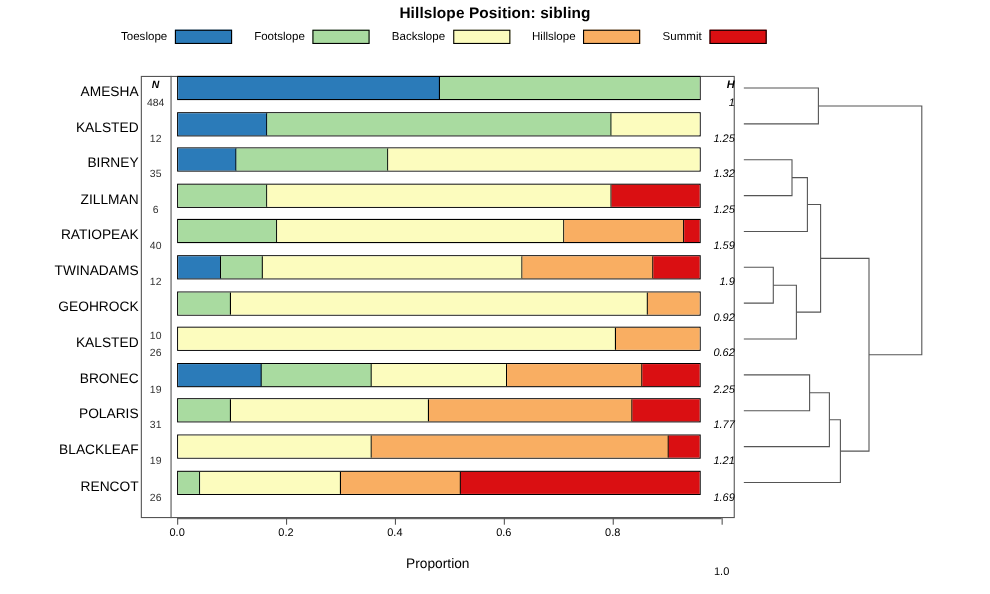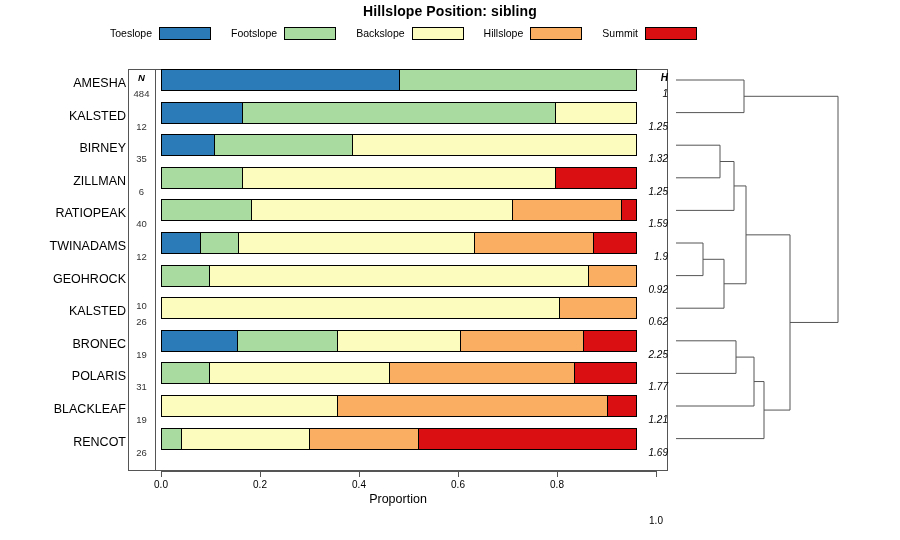--- a/index.html
+++ b/index.html
@@ -67,21 +67,21 @@
   .seg:last-child{border-right:none;}
   
   #xaxis{position:absolute;left:128px;top:471px;width:540px;height:14px;}
   #xaxis-line{position:absolute;left:33px;top:0;height:1px;width:495px;background:#555;}
   .xtick{position:absolute;top:0;width:1px;height:6px;background:#555;}
   .xticklabel{
     position:absolute;top:8px;width:40px;margin-left:-20px;
     text-align:center;font-size:10px;
   }
   #xaxis-title{
-    position:absolute;left:128px;top:492px;width:540px;text-align:center;
+    position:absolute;left:128px;top:505px;width:540px;text-align:center;
     font-size:12.5px;
   }
   
   #dendro{position:absolute;left:676px;top:69px;width:224px;height:402px;}
   #dendro svg{display:block;}
 </style>
 </head>
 <body>
 
 <div id="chart-title">Hillslope Position: sibling</div>

